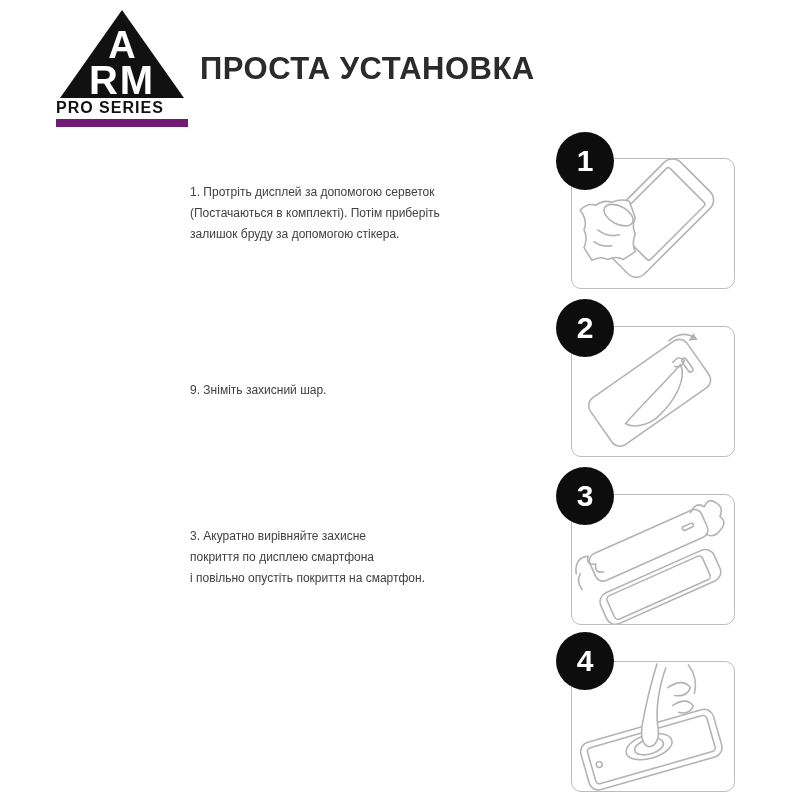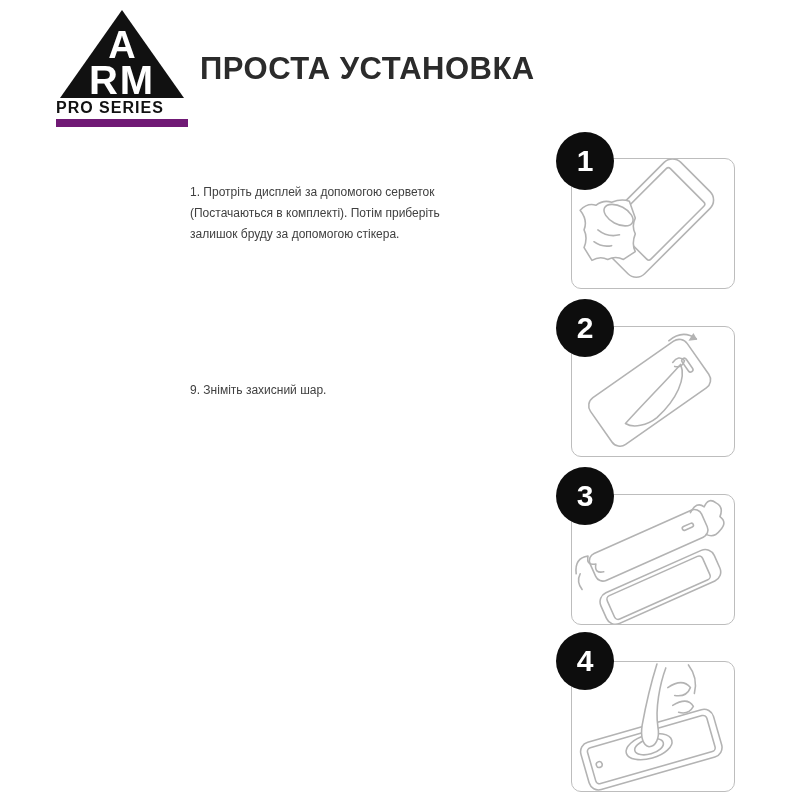--- a/index.html
+++ b/index.html
@@ -51,20 +51,23 @@
     <text x="64" y="86" text-anchor="middle" fill="#ffffff" letter-spacing="2" font-family="Liberation Sans, sans-serif" font-size="40" font-weight="bold">RM</text>
   </svg>
   <div class="logo-subtitle">PRO SERIES</div>
 
   <div class="page-title">ПРОСТА УСТАНОВКА</div>
 
   <div class="step-text t1">1. Протріть дисплей за допомогою серветок
 (Постачаються в комплекті). Потім приберіть
 залишок бруду за допомогою стікера.</div>
   <div class="step-text t2">9. Зніміть захисний шар.</div>
+  <div class="step-text t3">3. Акуратно вирівняйте захисне
+покриття по дисплею смартфона
+і повільно опустіть покриття на смартфон.</div>
 
   <div class="badge b1">1</div>
   <div class="badge b2">2</div>
   <div class="badge b3">3</div>
   <div class="badge b4">4</div>
 
   <div class="frame f1">
     <svg viewBox="0 0 164 131">
       <g class="art" transform="rotate(45 82 60)">
         <rect x="50" y="0" width="66" height="118" rx="12"></rect>

